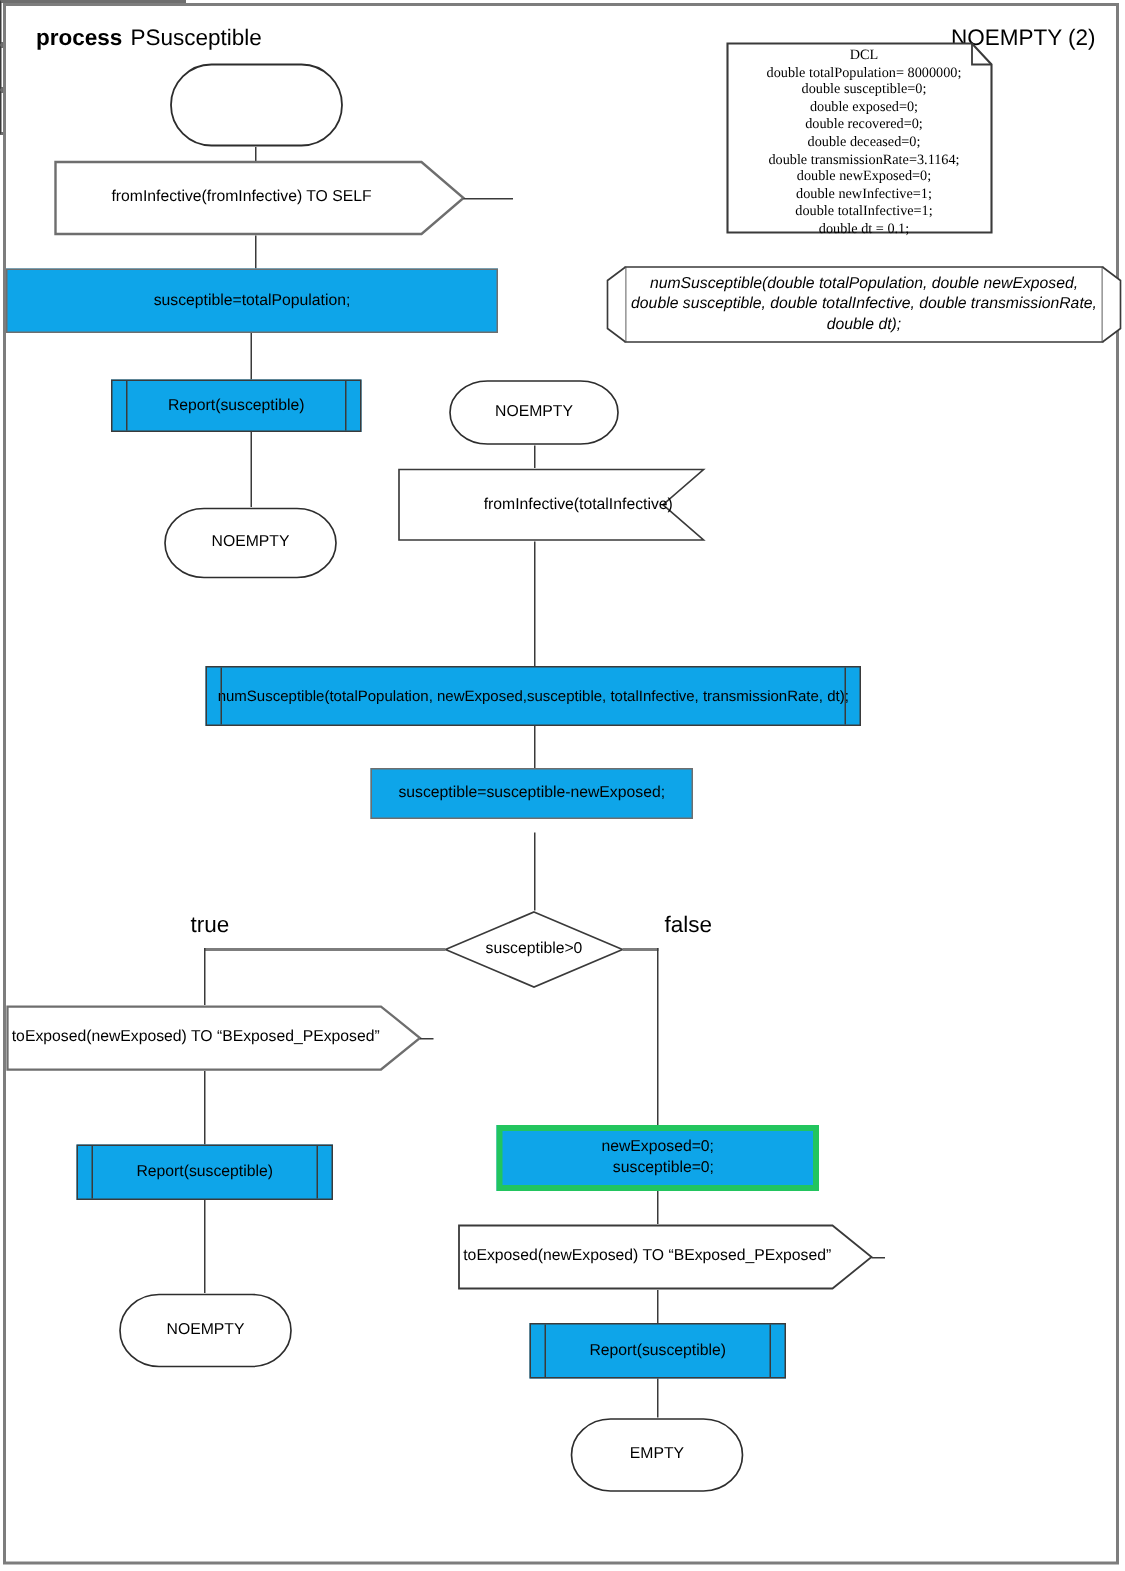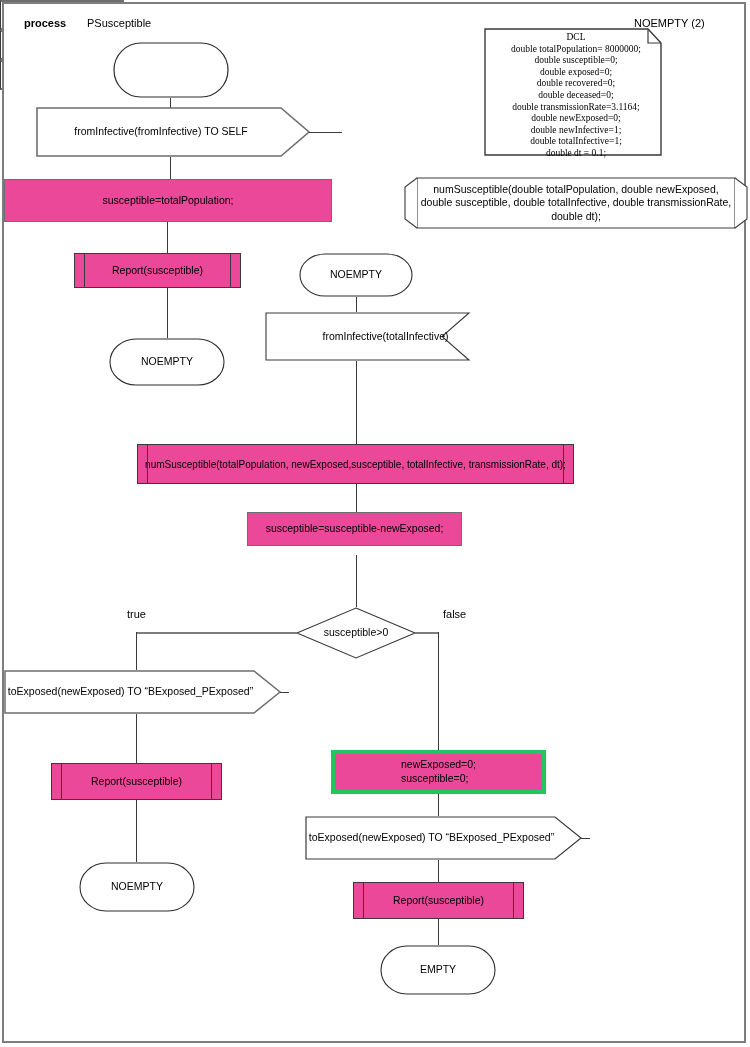--- a/index.html
+++ b/index.html
@@ -24,37 +24,37 @@
     left: 2px;
     top: 2px;
     width: 744px;
     height: 1041px;
     border: 2px solid #7d7d7d;
     box-sizing: border-box;
     background: #ffffff;
   }
   .lbl {
     position: absolute;
-    font-size: 11px;
+    font-size: 15px;
     color: #000;
     white-space: pre;
     line-height: 1.25;
   }
   .lbl.bold { font-weight: bold; }
   .node {
     position: absolute;
     box-sizing: border-box;
-    background: #ec4899;
+    background: #0ea5e9;
     color: #000;
     font-size: 10.5px;
     line-height: 1.3;
     display: flex;
     align-items: center;
     justify-content: center;
-    text-align: left;
+    text-align: right;
     white-space: pre-line;
   }
   
   .ln-v, .ln-h {
     position: absolute;
     background: #3a3a3a;
   }
   .ln-v { width: 1px; }
   .ln-h { height: 1px; }
   .ln-gray { background: #7d7d7d; }
@@ -157,21 +157,21 @@
 
   <div class="ln-v" style="left:170px; top:157px; height:22px;"></div>
 
   <div class="node task" style="left:4px; top:179px; width:328px; height:43px;">susceptible=totalPopulation;</div>
 
   <svg class="shape-svg" style="left:404px; top:177px; width:344px; height:52px;" viewBox="0 0 344 52">
     <path d="M13,1 L331,1 L331,51 L13,51 Z" fill="#ffffff" stroke="#3a3a3a" stroke-width="1.1"></path>
     <path d="M13,1 L1,10 L1,42 L13,51" fill="#ffffff" stroke="#3a3a3a" stroke-width="1.1"></path>
     <path d="M331,1 L343,10 L343,42 L331,51" fill="#ffffff" stroke="#3a3a3a" stroke-width="1.1"></path>
   </svg>
-  <div class="shape-txt" style="left:404px; top:177px; width:344px; height:52px; flex-direction:column;">
+  <div class="shape-txt" style="left:404px; top:177px; width:344px; height:52px; flex-direction:column;font-style:italic;">
     <span>numSusceptible(double totalPopulation, double newExposed,</span>
     <span>double susceptible, double totalInfective, double transmissionRate, double dt);</span>
   </div>
 
   <div class="ln-v" style="left:167px; top:222px; height:31px;"></div>
 
   <div class="node proccall" style="left:74px; top:253px; width:167px; height:35px;">Report(susceptible)</div>
 
   <div class="ln-v" style="left:167px; top:288px; height:50px;"></div>
 

